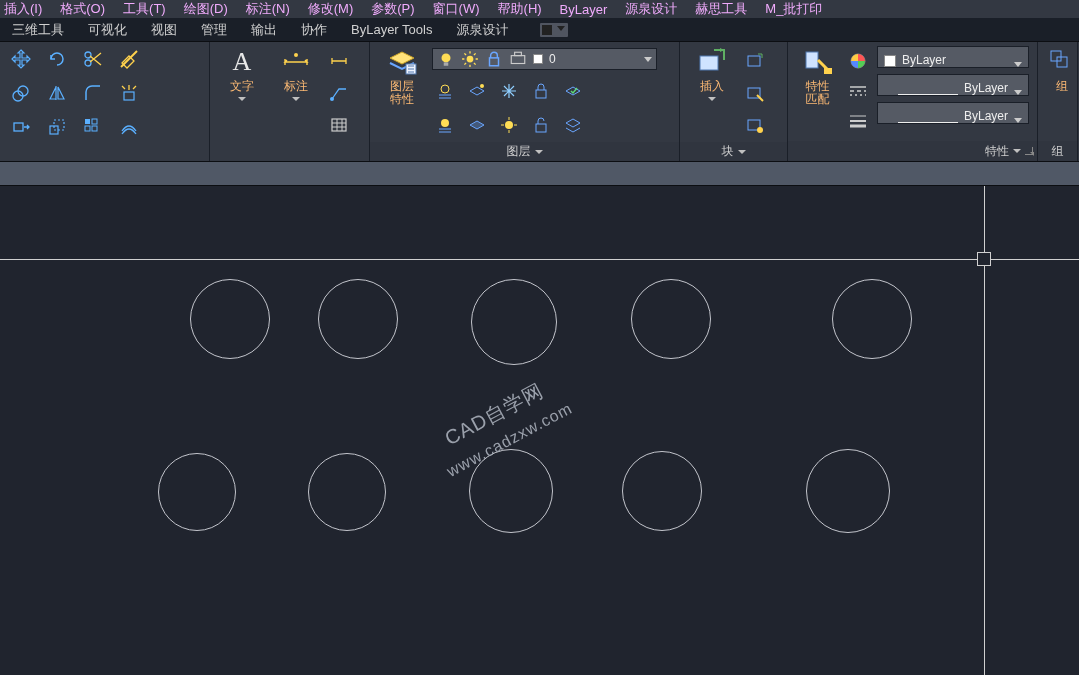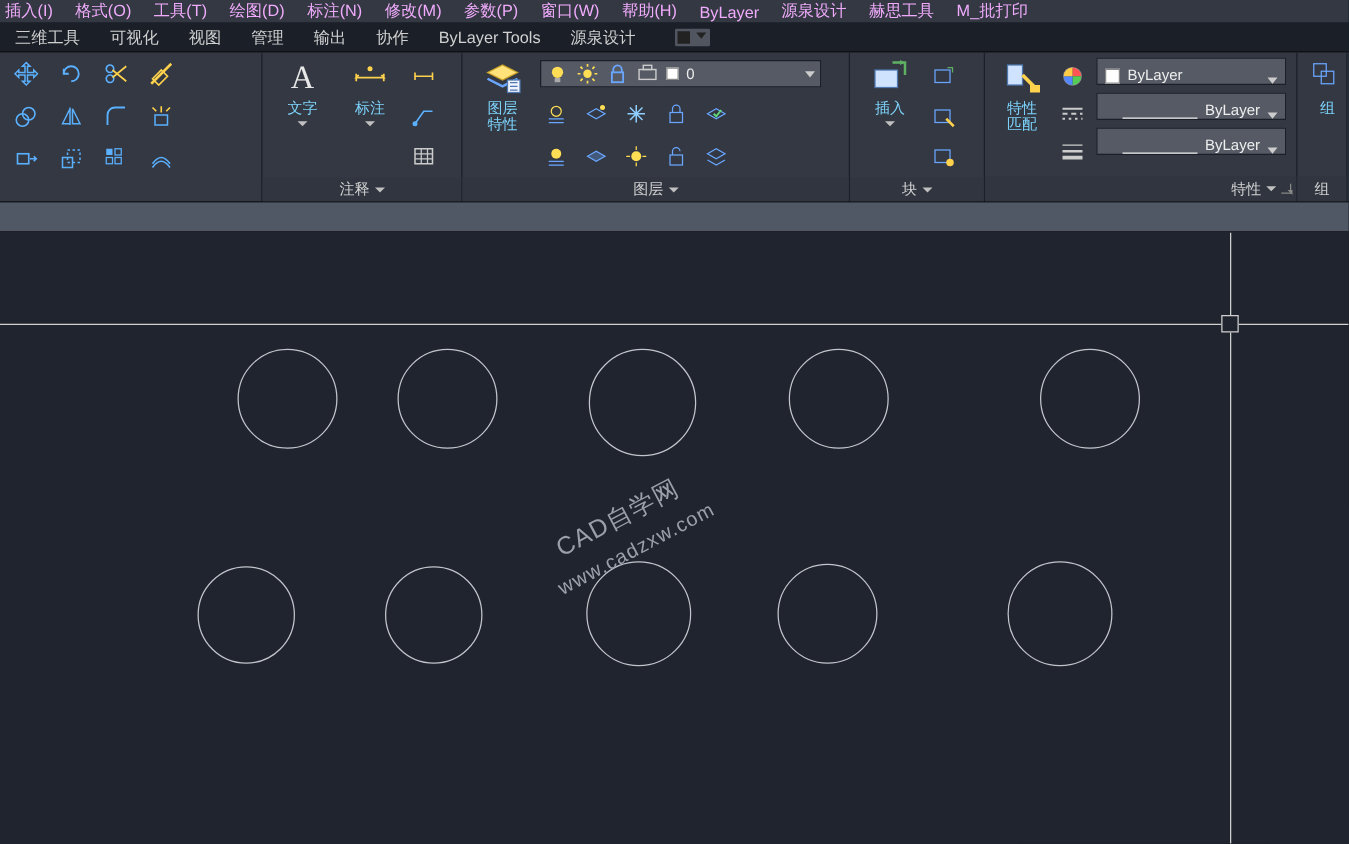--- a/index.html
+++ b/index.html
@@ -24,21 +24,21 @@
 .panel-title .caret { width: 0; height: 0; border-left: 4px solid transparent; border-right: 4px solid transparent; border-top: 4px solid #c0c0c0; }
 .panel-title .corner { margin-left: auto; margin-right: 4px; width: 8px; height: 8px; border-right: 1px solid #888; border-bottom: 1px solid #888; position: relative; }
 .panel-title .corner::after { content: ""; position: absolute; right: -2px; bottom: -2px; width: 0; height: 0; border-left: 4px solid transparent; border-top: 4px solid #888; }
 
 .icon-grid { display: grid; grid-template-columns: repeat(4, 26px); grid-template-rows: repeat(3, 28px); gap: 6px 10px; }
 .ibtn { width: 26px; height: 26px; display: flex; align-items: center; justify-content: center; cursor: pointer; }
 .ibtn svg { width: 20px; height: 20px; }
 
 .bigbtn { display: flex; flex-direction: column; align-items: center; justify-content: center; width: 48px; cursor: pointer; gap: 2px; }
 .bigbtn .bigicon { width: 32px; height: 32px; display: flex; align-items: center; justify-content: center; }
-.bigbtn .lbl { font-size: 12px; color: #7dd3fc; text-align: center; line-height: 13px; }
+.bigbtn .lbl { font-size: 12px; color: #fdba74; text-align: center; line-height: 13px; }
 .bigbtn .caret { width: 0; height: 0; border-left: 4px solid transparent; border-right: 4px solid transparent; border-top: 4px solid #c0c0c0; margin-top: 2px; }
 
 .col { display: flex; flex-direction: column; gap: 6px; }
 .row { display: flex; gap: 6px; align-items: center; }
 
 .layer-combo { display: flex; align-items: center; background: #555a64; border: 1px solid #1a1f28; height: 22px; width: 225px; padding: 0 4px; gap: 6px; }
 .layer-combo .sw { width: 10px; height: 10px; }
 .layer-combo .txt { flex: 1; color: #eee; }
 .layer-combo .dd { width: 0; height: 0; border-left: 4px solid transparent; border-right: 4px solid transparent; border-top: 5px solid #ccc; }
 
@@ -210,24 +210,20 @@
             </svg>
           </div>
         <div class="ibtn">
             <svg viewBox="0 0 20 20">
               <rect x="3" y="4" width="14" height="12" fill="none" stroke="#ccc" stroke-width="1.2"></rect>
               <path d="M3 8 H17 M3 12 H17 M8 4 V16 M13 4 V16" stroke="#ccc" stroke-width="1"></path>
             </svg>
           </div>
       </div>
     </div>
-    <div class="panel-title">
-        <span>注释</span>
-        <span class="caret"></span>
-      </div>
   </div>
 
   <div class="panel" style="width:310px">
     <div class="panel-body">
       <div class="bigbtn">
         <div class="bigicon">
             <svg width="32" height="32" viewBox="0 0 32 32">
               <path d="M4 12 L16 6 L28 12 L16 18 Z" fill="#ffe27a" stroke="#c9a227"></path>
               <path d="M4 17 L16 23 L28 17" fill="none" stroke="#6aa6ff" stroke-width="2"></path>
               <rect x="20" y="18" width="10" height="10" fill="#eef3ff" stroke="#5078b0"></rect>

